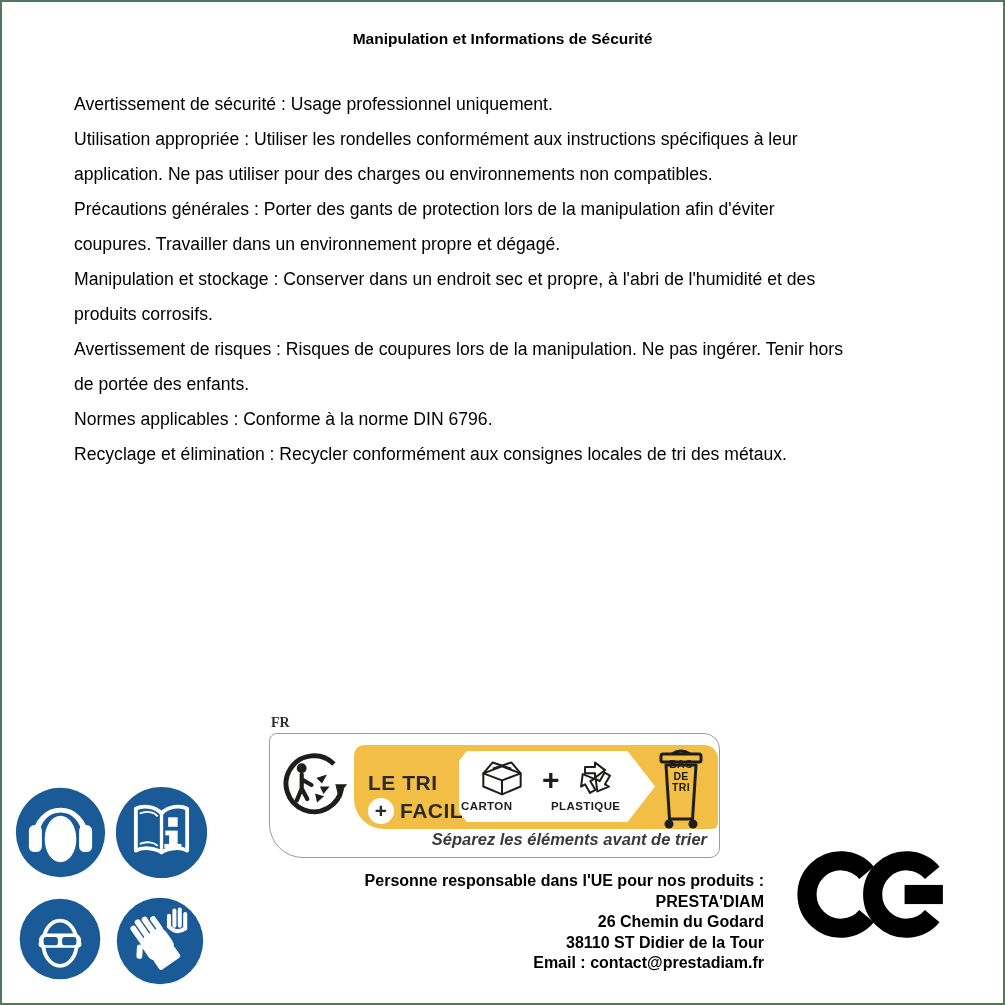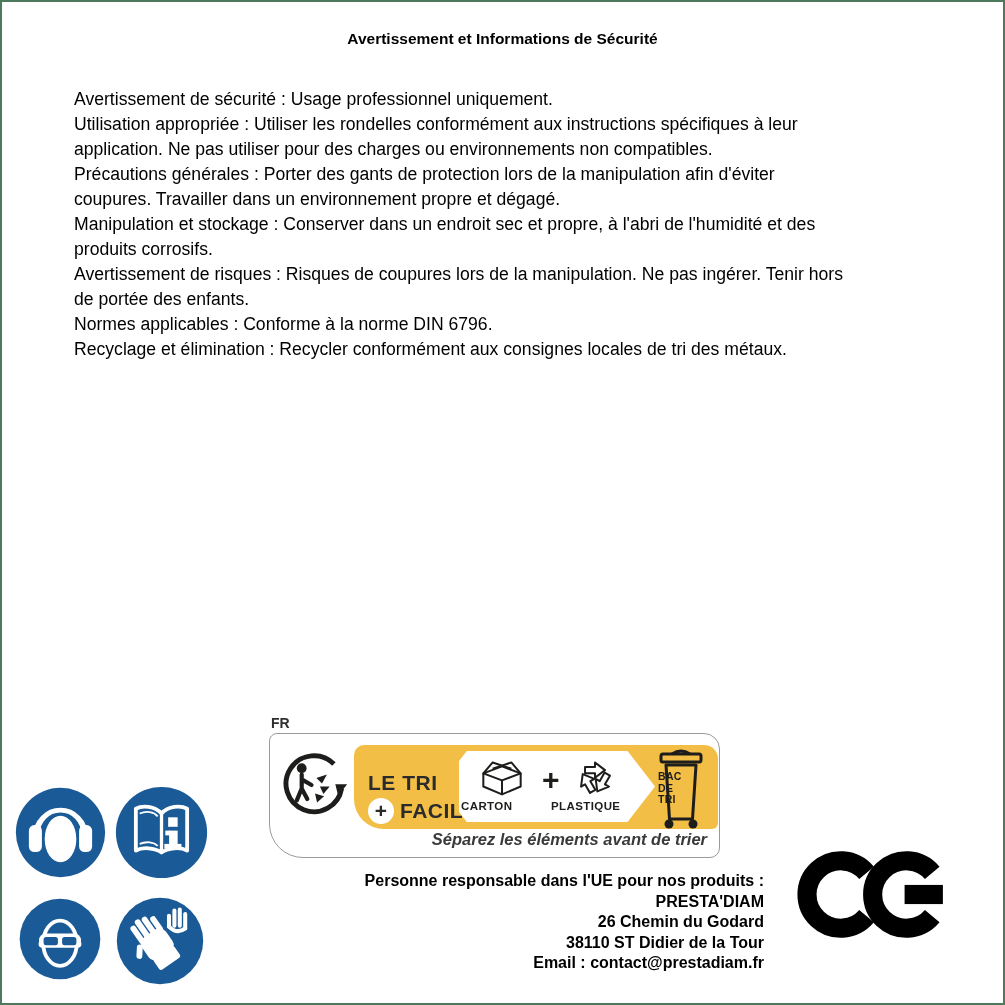--- a/index.html
+++ b/index.html
@@ -7,29 +7,29 @@
     position:relative; width:1005px; height:1005px; box-sizing:border-box;
     background:#ffffff; border:2px solid #4d7a5c; overflow:hidden;
     font-family:"Liberation Sans", sans-serif; color:#000;
   }
   .title {
     position:absolute; top:28px; left:0; right:0; text-align:center;
     font-size:15.5px; font-weight:bold;
   }
   .body-text {
     position:absolute; left:72px; top:85px; width:880px;
-    font-size:17.6px; line-height:25px; white-space:pre-line;
+    font-size:17.6px; line-height:35px; white-space:pre-line;
   }
   
   .picto { position:absolute; }
   .picto svg { display:block; }
   
   .fr-code {
     position:absolute; left:269px; top:713px;
-    font-size:14px; font-weight:bold; color:#2f2f2f;
+    font-size:14px; font-weight:bold; color:#2f2f2f;font-family:Liberation Serif, serif;
   }
   .infotri {
     position:absolute; left:267px; top:731px; width:451px; height:125px;
     box-sizing:border-box; border:1.5px solid #9b9b9b; background:#fff;
     border-radius:8px 16px 10px 34px;
   }
   .triman { position:absolute; left:10px; top:9px; }
   .yellow-banner {
     position:absolute; left:84px; top:11px; width:364px; height:84px;
     background:#F2BE46; border-radius:10px 14px 6px 30px;
@@ -53,41 +53,41 @@
     letter-spacing:0.4px; color:#1d1d1b; text-align:left;
   }
   .carton-label { left:2px; width:80px; }
   .plastique-label { left:92px; width:90px; }
   .mat-plus {
     position:absolute; left:83px; top:12px; font-size:30px; font-weight:bold; color:#1d1d1b;
   }
   .plastique-icon { position:absolute; left:110px; top:3px; }
   .bin { position:absolute; left:388px; top:11px; width:46px; height:88px; }
   .bin-text {
-    position:absolute; left:0; top:26px; width:46px; 
+    position:absolute; left:0; top:14px; width:46px; text-align:center;
     font-size:10.5px; line-height:11.5px; font-weight:bold; color:#1d1d1b;
     white-space:pre-line; letter-spacing:0.3px;
   }
   .separe {
     position:absolute; right:12px; top:96px;
     font-size:16.5px; font-style:italic; font-weight:bold; color:#3a3a3a;margin-left:40px;
   }
   
   .footer {
     position:absolute; left:242px; top:869px; width:520px; text-align:right;
     font-size:16px; line-height:20.6px; font-weight:bold; white-space:pre-line;
   }
   .ce { position:absolute; left:795px; top:840px; }
 </style>
 </head>
 <body>
 
 <div class="page">
 
-  <div class="title">Avertissement et Informations de Sécurité</div>
+  <div class="title">Manipulation et Informations de Sécurité</div>
 
   <div class="body-text">Avertissement de sécurité : Usage professionnel uniquement.
 Utilisation appropriée : Utiliser les rondelles conformément aux instructions spécifiques à leur
 application. Ne pas utiliser pour des charges ou environnements non compatibles.
 Précautions générales : Porter des gants de protection lors de la manipulation afin d'éviter
 coupures. Travailler dans un environnement propre et dégagé.
 Manipulation et stockage : Conserver dans un endroit sec et propre, à l'abri de l'humidité et des
 produits corrosifs.
 Avertissement de risques : Risques de coupures lors de la manipulation. Ne pas ingérer. Tenir hors
 de portée des enfants.

